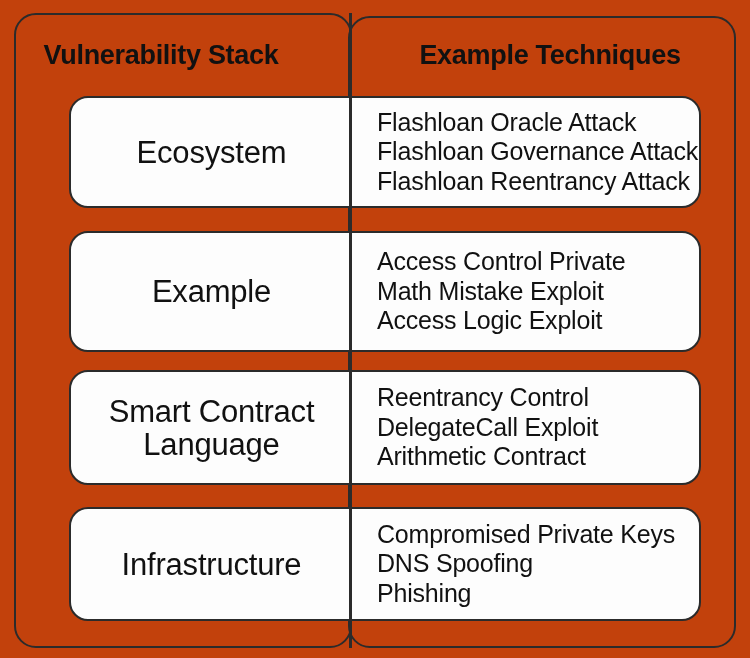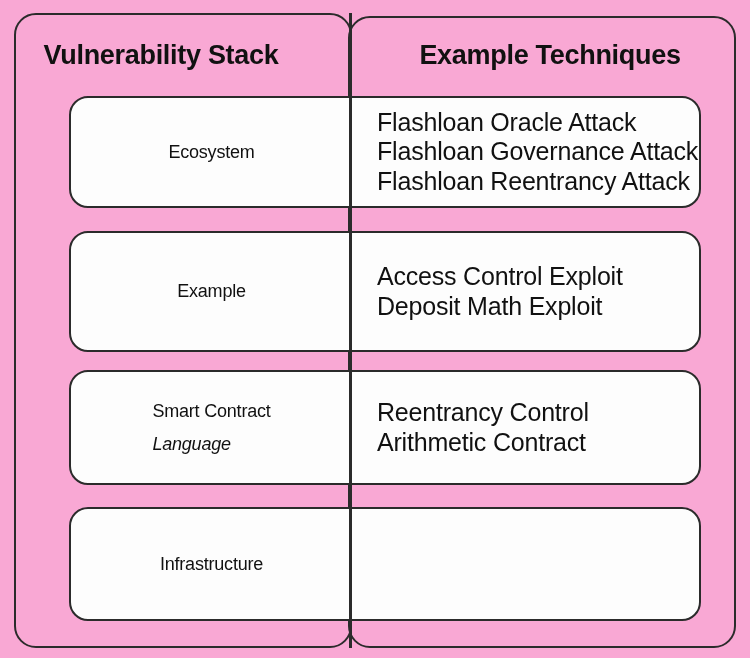--- a/index.html
+++ b/index.html
@@ -12,21 +12,21 @@
     height: 658px;
     font-family: "Liberation Sans", "DejaVu Sans", sans-serif;
     color: #111111;
     overflow: hidden;
   }
 
   #diagram {
     position: relative;
     width: 750px;
     height: 658px;
-    background: #f9a8d4;
+    background: #c2410c;
   }
 
   
   .outer-col {
     position: absolute;
     box-sizing: border-box;
     border: 2.5px solid #2b2b2b;
     background: transparent;
   }
   .outer-col.left {
@@ -82,21 +82,22 @@
     align-items: stretch;
     z-index: 3;
   }
 
   .row-label {
     width: 281px;
     flex: 0 0 281px;
     display: flex;
     align-items: center;
     justify-content: center;
-    font-size: 18px;
+    text-align: center;
+    font-size: 31px;
     line-height: 33px;
     letter-spacing: -0.2px;
     color: #111111;
     box-sizing: border-box;
     padding: 0 6px;
   }
 
   .row-techniques {
     flex: 1 1 auto;
     display: flex;
@@ -143,37 +144,44 @@
     <div class="row-techniques">
       <div class="technique-line">Flashloan Oracle Attack</div>
       <div class="technique-line">Flashloan Governance Attack</div>
       <div class="technique-line">Flashloan Reentrancy Attack</div>
     </div>
   </div>
 
   <div class="row-box" style="top:231px; height:121px;">
     <div class="row-label">Example</div>
     <div class="row-techniques">
-      <div class="technique-line">Access Control Exploit</div>
-      <div class="technique-line">Deposit Math Exploit</div>
+      <div class="technique-line">Access Control Private</div>
+      <div class="technique-line">Math Mistake Exploit</div>
+      <div class="technique-line">Access Logic Exploit</div>
     </div>
   </div>
 
   <div class="row-box" style="top:370px; height:115px;">
     <div class="row-label">
       <span style="display:block;">
         <span style="display:block;">Smart Contract</span>
-        <span style="display:block;font-style:italic;">Language</span>
+        <span style="display:block;">Language</span>
       </span>
     </div>
     <div class="row-techniques">
       <div class="technique-line">Reentrancy Control</div>
+      <div class="technique-line">DelegateCall Exploit</div>
       <div class="technique-line">Arithmetic Contract</div>
     </div>
   </div>
 
   <div class="row-box" style="top:507px; height:114px;">
     <div class="row-label">Infrastructure</div>
+    <div class="row-techniques">
+      <div class="technique-line">Compromised Private Keys</div>
+      <div class="technique-line">DNS Spoofing</div>
+      <div class="technique-line">Phishing</div>
+    </div>
   </div>
 
   <div class="divider"></div>
 
 </div>
 
 </body></html>

